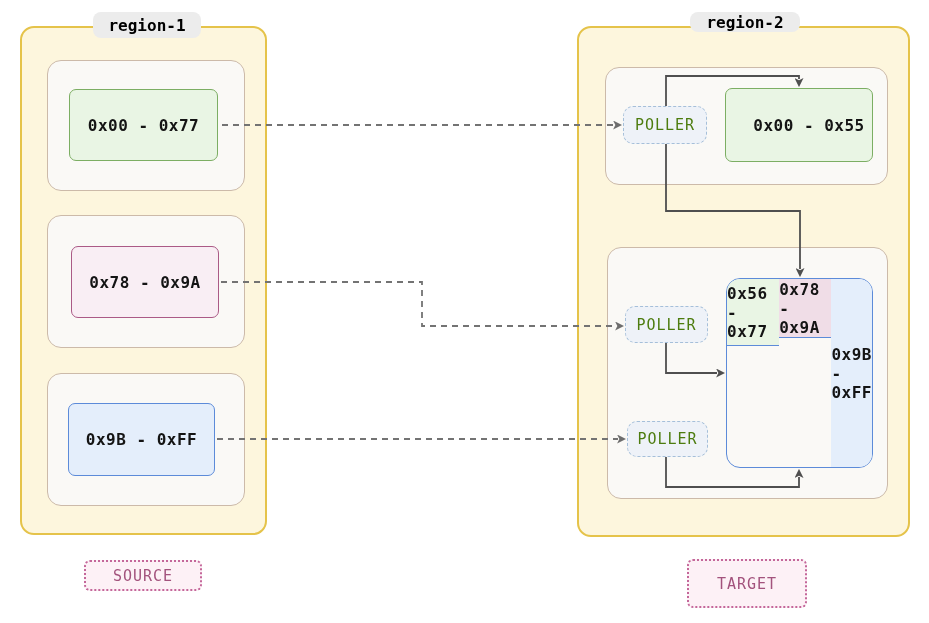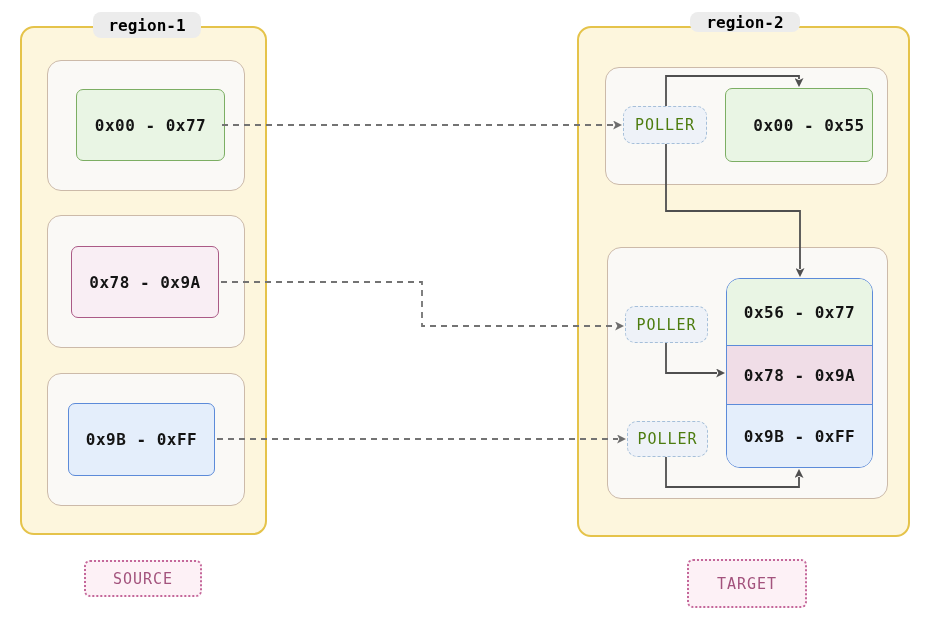--- a/index.html
+++ b/index.html
@@ -27,46 +27,46 @@
   .block.blue{background:var(--blue-fill);border:1.5px solid var(--blue-border);}
   .pill{display:flex;align-items:center;justify-content:center;background:var(--pill-bg);
         border-radius:8px;font:bold 16px var(--mono);color:#000;z-index:5;}
   .poller{display:flex;align-items:center;justify-content:center;background:var(--poller-fill);
           border:1.6px dashed var(--poller-border);border-radius:10px;
           font:15px var(--mono);color:#4d7c0f;letter-spacing:1px;z-index:3;}
   .role{display:flex;align-items:center;justify-content:center;background:var(--role-fill);
         border:2px dotted var(--role-border);border-radius:6px;
         font:15px var(--mono);color:var(--role-text);letter-spacing:1px;}
   .stack{border:1.6px solid var(--blue-border);border-radius:14px;overflow:hidden;
-         display:flex;flex-direction:column;z-index:2;}
+         display:flex;z-index:2;}
   .stack .sect{display:flex;align-items:center;justify-content:center;
                font:bold 16px var(--mono);color:#141414;letter-spacing:0.5px;}
   .stack .sect.s-green{height:66px;background:var(--green-fill);border-bottom:1.6px solid var(--blue-border);}
   .stack .sect.s-pink{height:58px;background:var(--pink-fill2);border-bottom:1.6px solid var(--blue-border);}
   .stack .sect.s-blue{flex:1;background:var(--blue-fill);}
   svg.edges{position:absolute;left:0;top:0;z-index:4;pointer-events:none;}
 </style>
 </head>
 <body>
 
 <div class="canvas">
 
   <div class="abs region" style="left:20px;top:26px;width:247px;height:509px;"></div>
 
   <div class="abs container" style="left:47px;top:60px;width:198px;height:131px;"></div>
   <div class="abs container" style="left:47px;top:215px;width:198px;height:133px;"></div>
   <div class="abs container" style="left:47px;top:373px;width:198px;height:133px;"></div>
 
-  <div class="abs block green" style="left:76px;top:89px;width:149px;height:72px;">0x00 - 0x77</div>
+  <div class="abs block green" style="left:69px;top:89px;width:149px;height:72px;">0x00 - 0x77</div>
   <div class="abs block pink" style="left:71px;top:246px;width:148px;height:72px;">0x78 - 0x9A</div>
   <div class="abs block blue" style="left:68px;top:403px;width:147px;height:73px;">0x9B - 0xFF</div>
 
   <div class="abs pill" style="left:93px;top:12px;width:108px;height:26px;">region-1</div>
 
-  <div class="abs role" style="left:84px;top:560px;width:118px;height:37px;">SOURCE</div>
+  <div class="abs role" style="left:84px;top:560px;width:118px;height:31px;">SOURCE</div>
 
   <div class="abs region" style="left:577px;top:26px;width:333px;height:511px;"></div>
 
   <div class="abs container" style="left:605px;top:67px;width:283px;height:118px;"></div>
   <div class="abs container" style="left:607px;top:247px;width:281px;height:252px;"></div>
 
   <div class="abs poller" style="left:623px;top:106px;width:84px;height:38px;">POLLER</div>
   <div class="abs poller" style="left:625px;top:306px;width:83px;height:37px;">POLLER</div>
   <div class="abs poller" style="left:627px;top:421px;width:81px;height:36px;">POLLER</div>
 

